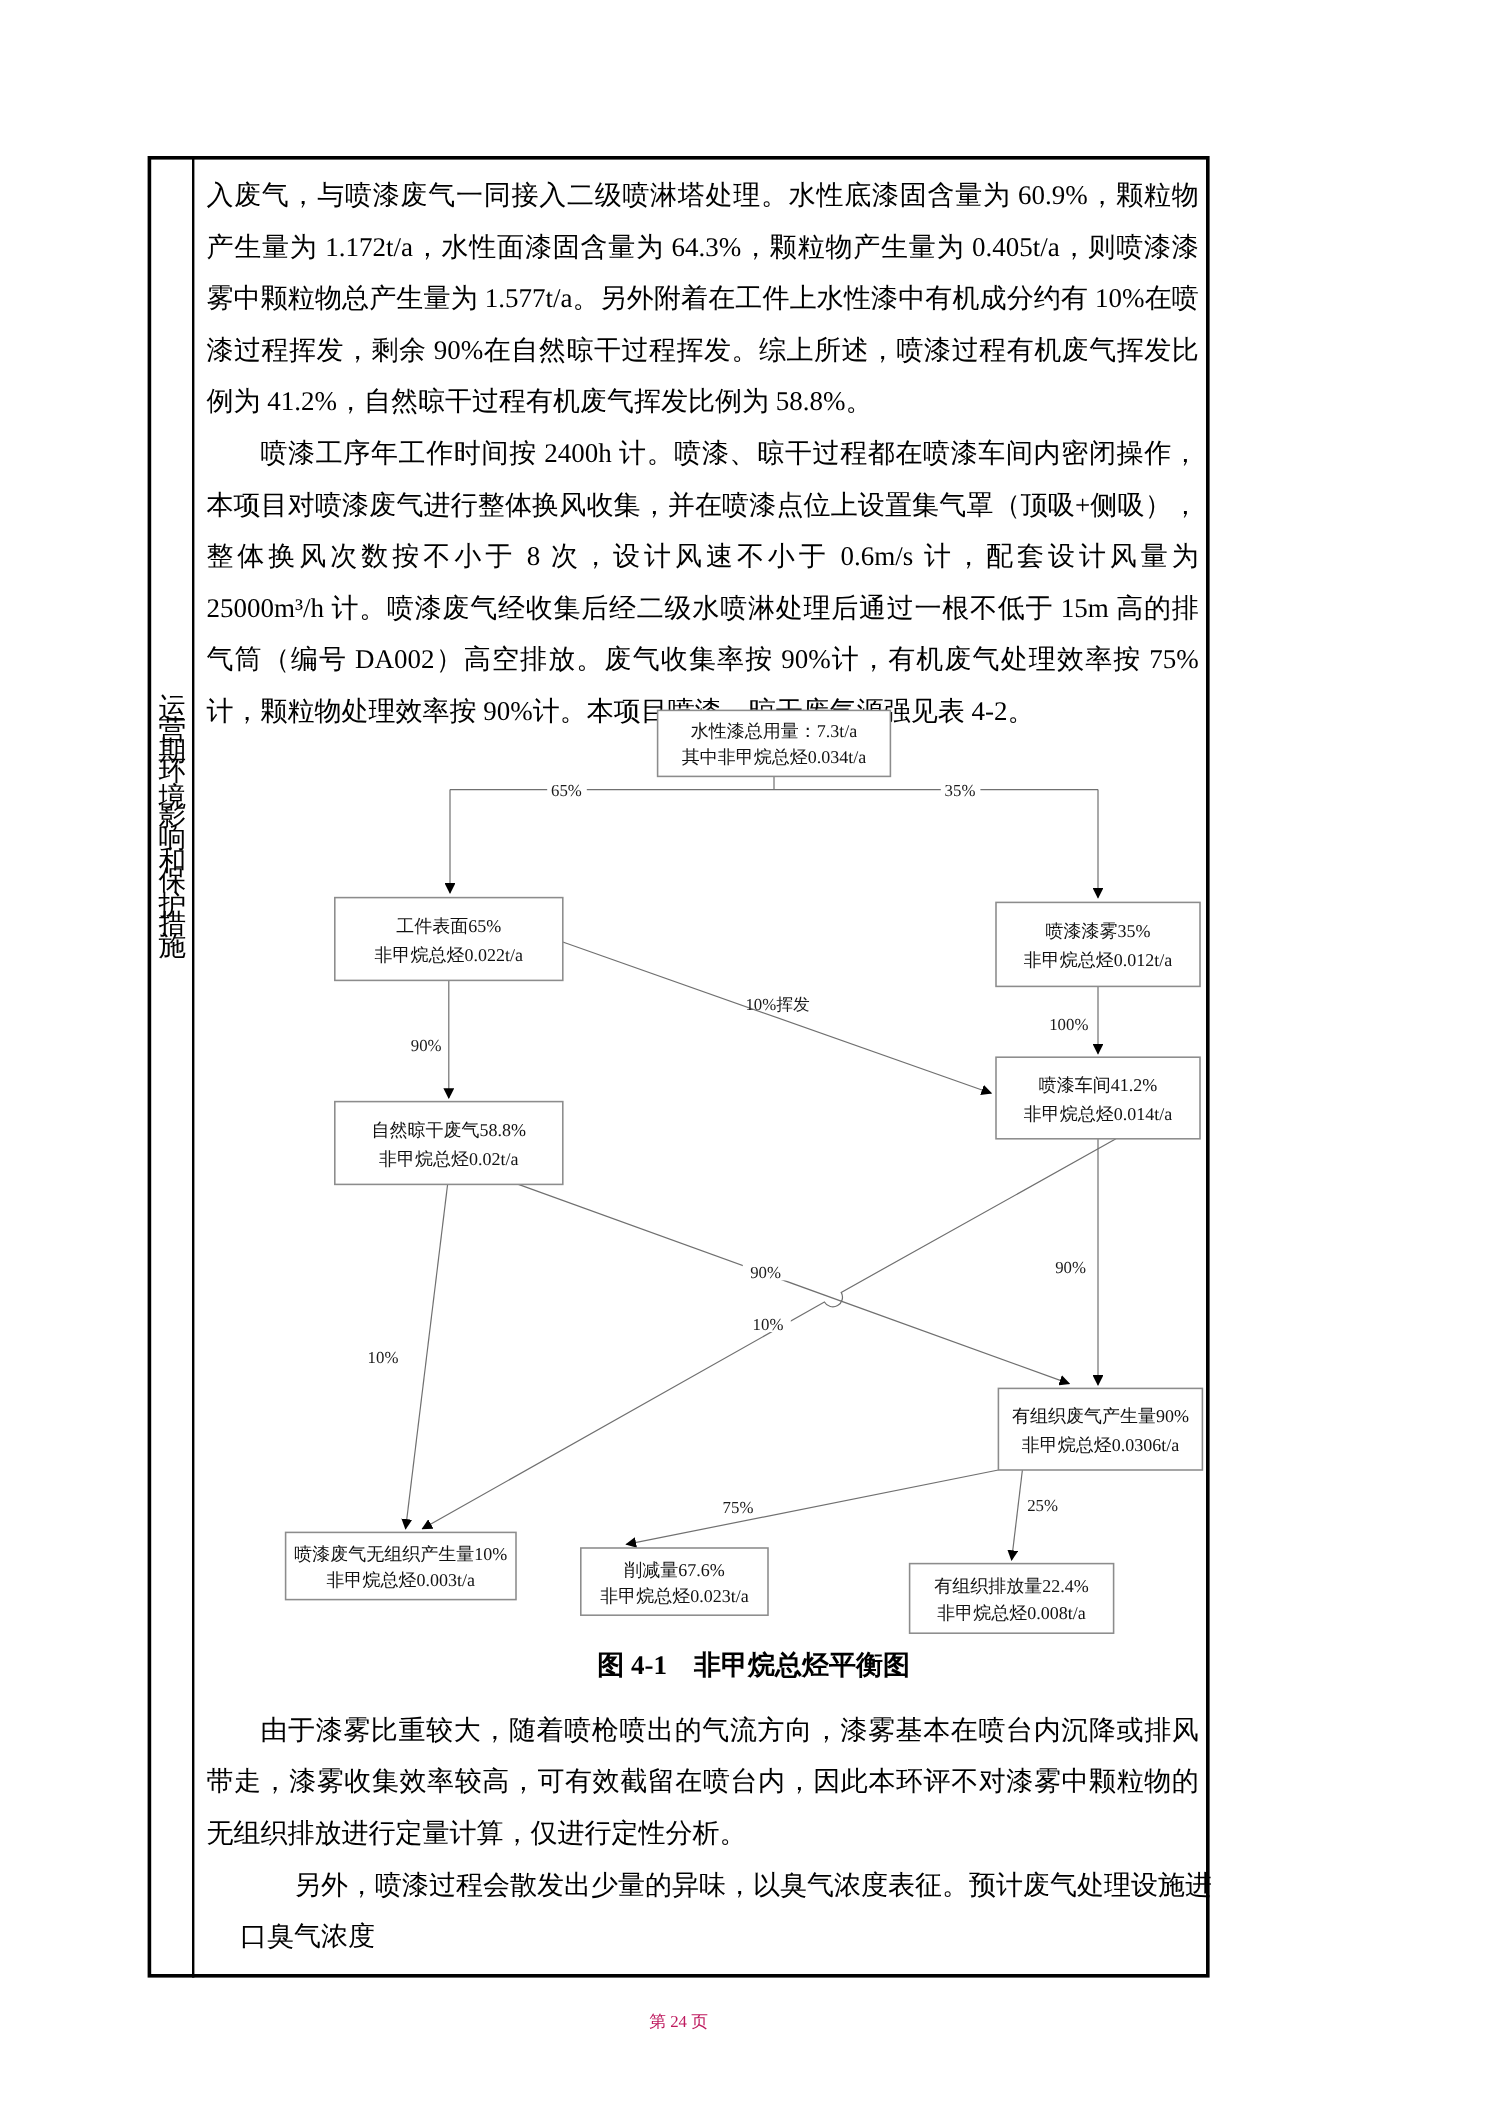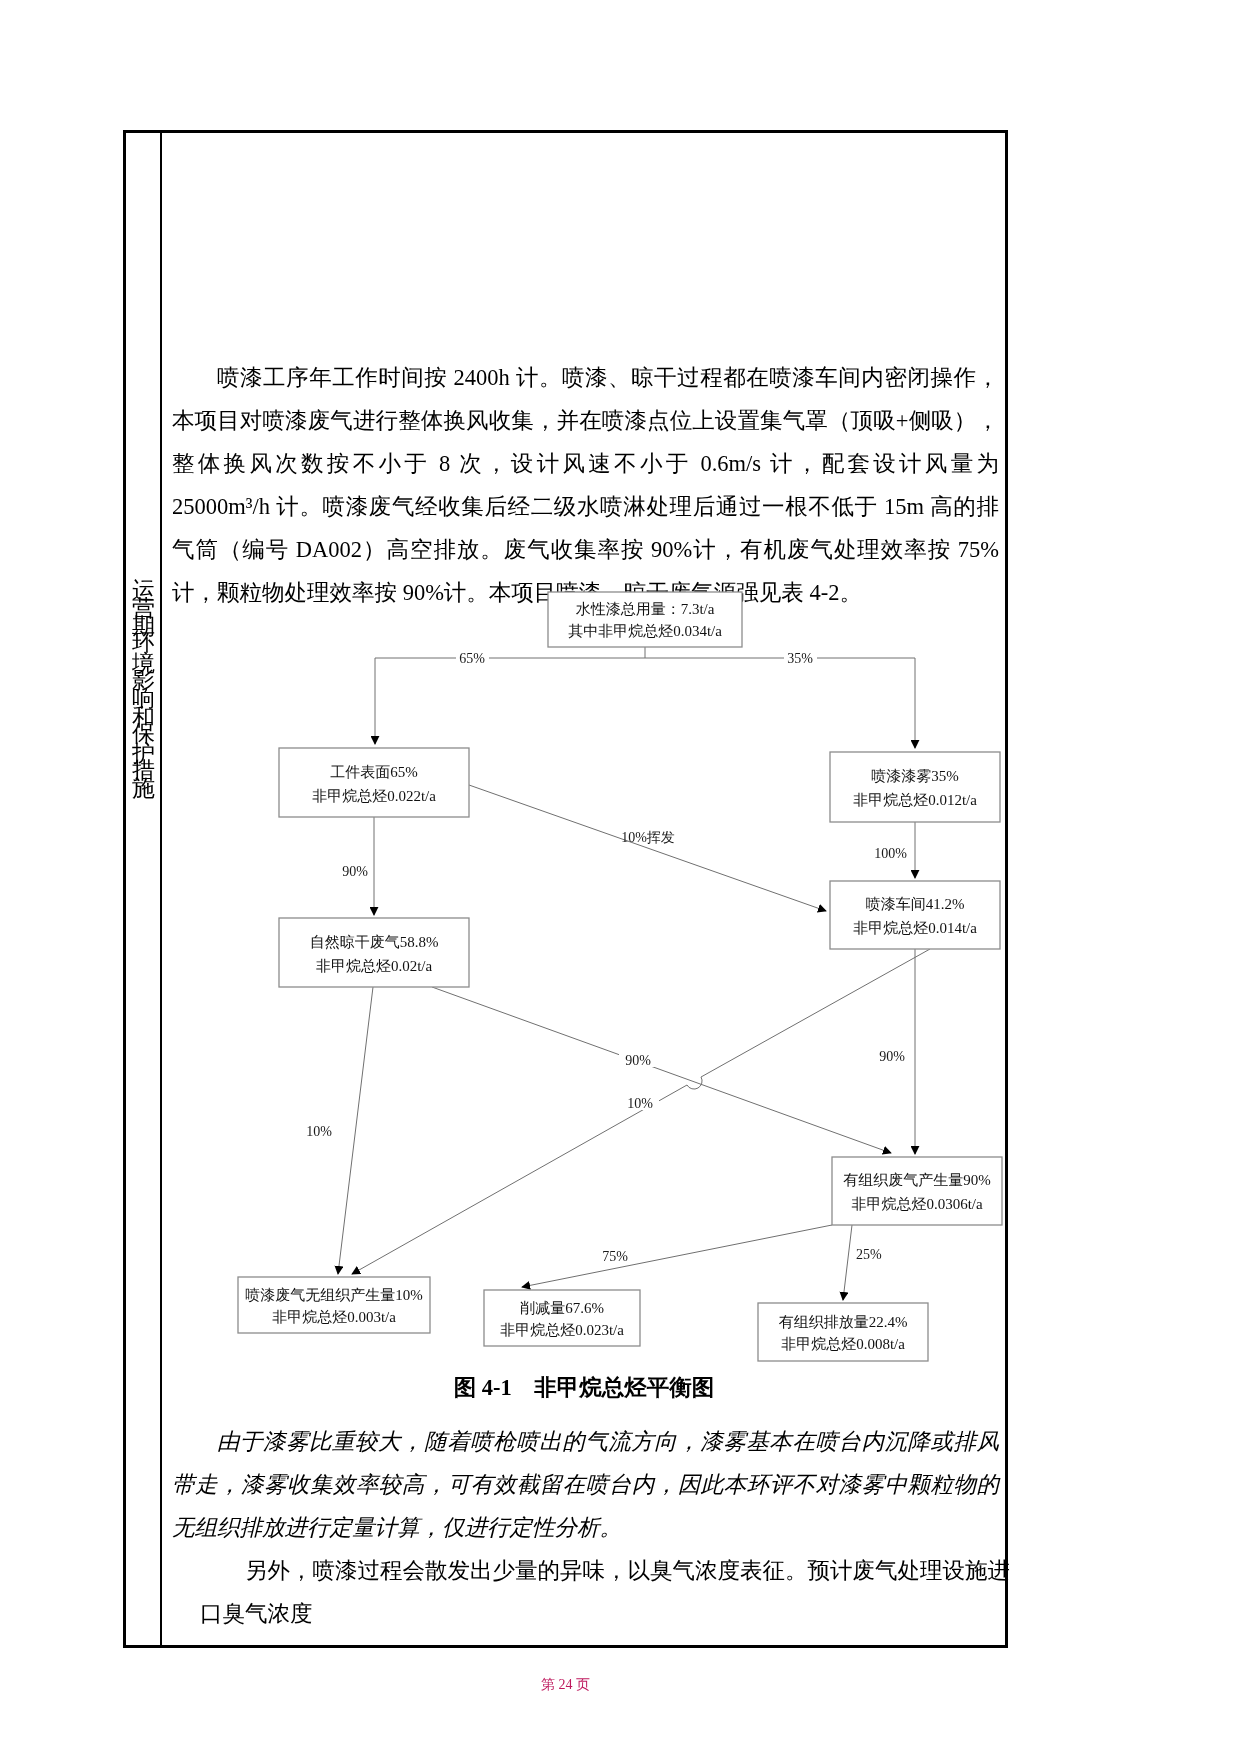--- a/index.html
+++ b/index.html
@@ -15,25 +15,25 @@
     writing-mode:vertical-rl;text-orientation:upright;
     font-size:23px;letter-spacing:18px;line-height:30px;color:#000;
   }
   .body-text{
     position:absolute;left:172px;width:827px;font-size:22.5px;line-height:43px;
     text-align:justify;color:#000;
   }
   .indent{text-indent:45px;}
   .p1{top:141px;}
   .p2{top:356px;}
-  .p3{top:1420px;font-style:italic;}
+  .p3{top:1420px;}
   .p4{top:1549px;text-align:left;margin-left:28px;}
   .fig-caption{
     position:absolute;left:162px;top:1372px;width:844px;text-align:center;
-    font-size:22.5px;font-weight:bold;color:#000;
+    font-size:22.5px;font-weight:bold;color:#000;padding-left:44px;
   }
   .footer{
     position:absolute;left:123px;top:1676px;width:885px;text-align:center;
     font-size:14px;color:#be185d;
   }
   svg.flow{position:absolute;left:160px;top:575px;}
   svg.flow rect.node{fill:#ffffff;stroke:#8c8c8c;stroke-width:1.3;}
   svg.flow text.nodetext{font-family:"Liberation Serif","DejaVu Serif",serif;font-size:15px;fill:#111;text-anchor:middle;}
   svg.flow text.edgelabel{font-family:"Liberation Serif","DejaVu Serif",serif;font-size:14px;fill:#1a1a1a;}
   svg.flow line,svg.flow path.edge{stroke:#707070;stroke-width:1;fill:none;}
@@ -42,20 +42,21 @@
 </head>
 <body>
 
 <div class="page">
 
   <div class="frame"></div>
   <div class="divider"></div>
 
   <div class="sidebar-text">运营期环境影响和保护措施</div>
 
+  <div class="body-text p1">入废气，与喷漆废气一同接入二级喷淋塔处理。水性底漆固含量为 60.9%，颗粒物产生量为 1.172t/a，水性面漆固含量为 64.3%，颗粒物产生量为 0.405t/a，则喷漆漆雾中颗粒物总产生量为 1.577t/a。另外附着在工件上水性漆中有机成分约有 10%在喷漆过程挥发，剩余 90%在自然晾干过程挥发。综上所述，喷漆过程有机废气挥发比例为 41.2%，自然晾干过程有机废气挥发比例为 58.8%。</div>
   <div class="body-text p2 indent">喷漆工序年工作时间按 2400h 计。喷漆、晾干过程都在喷漆车间内密闭操作，本项目对喷漆废气进行整体换风收集，并在喷漆点位上设置集气罩（顶吸+侧吸），整体换风次数按不小于 8 次，设计风速不小于 0.6m/s 计，配套设计风量为 25000m³/h 计。喷漆废气经收集后经二级水喷淋处理后通过一根不低于 15m 高的排气筒（编号 DA002）高空排放。废气收集率按 90%计，有机废气处理效率按 75%计，颗粒物处理效率按 90%计。本项目喷漆、晾干废气源强见表 4-2。</div>
 
   <svg class="flow" width="850" height="795" viewBox="0 0 850 795">
     <defs>
       <marker id="arr" viewBox="0 0 10 10" refX="9" refY="5" markerWidth="9" markerHeight="9" orient="auto-start-reverse">
         <path d="M0,0 L10,5 L0,10 z" fill="#000"></path>
       </marker>
     </defs>
 
     <line x1="485" y1="72" x2="485" y2="83"></line>

